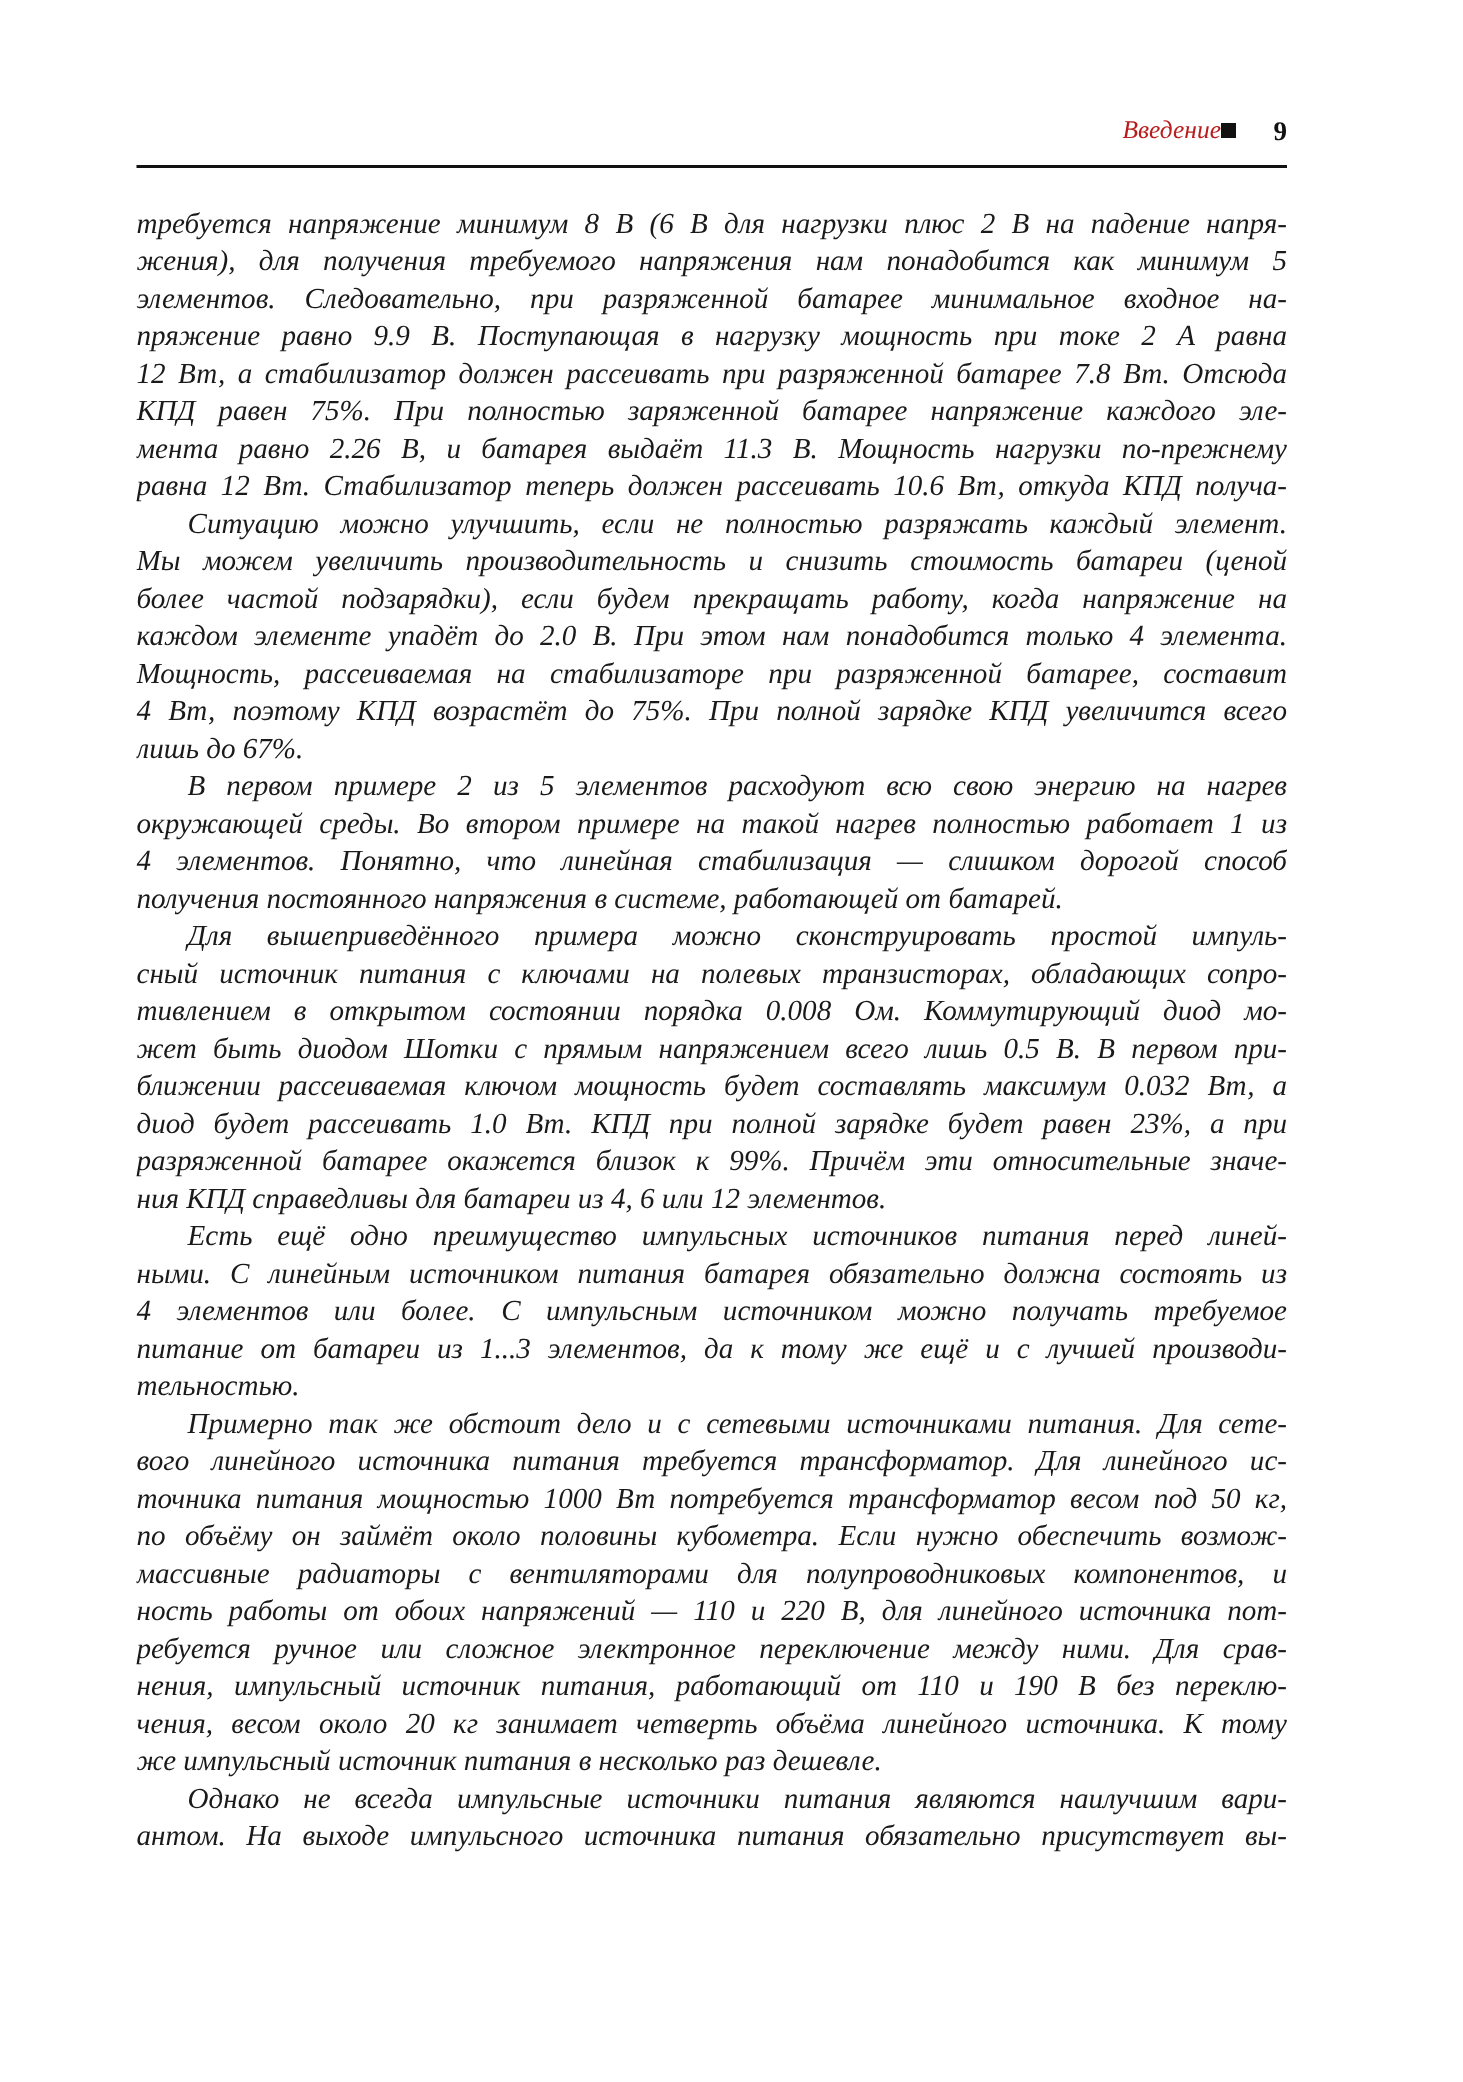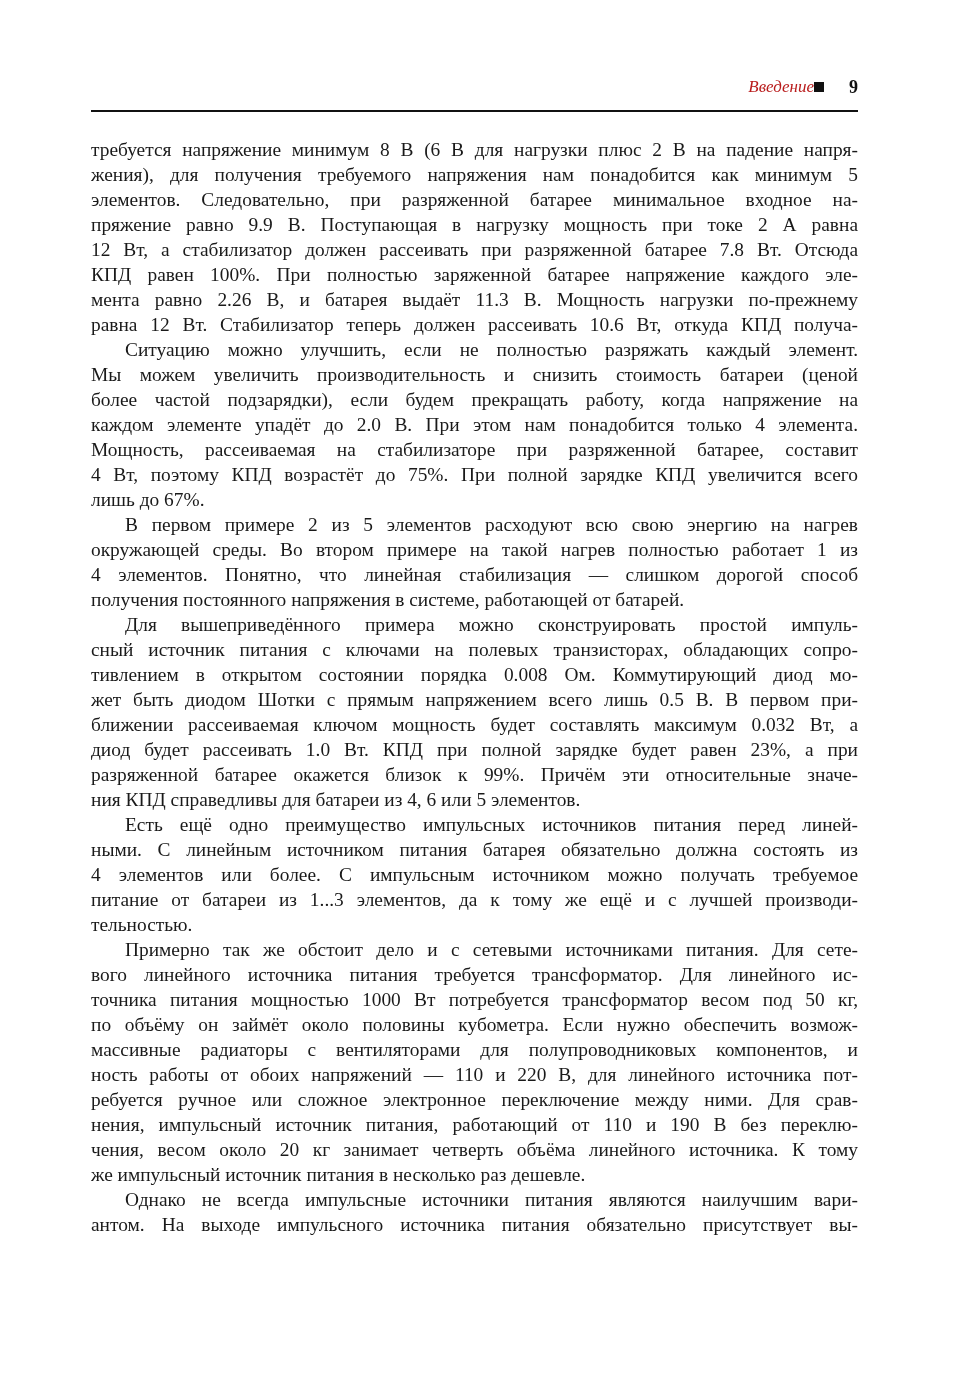--- a/index.html
+++ b/index.html
@@ -4,21 +4,21 @@
 <style>
   html, body { margin: 0; padding: 0; background: #ffffff; }
   body { width: 975px; height: 1388px; position: relative; overflow: hidden; }
   .page { position: absolute; left: 0; top: 0; width: 975px; height: 1388px; background: #fff; }
   .header { position: absolute; left: 91px; top: 76px; width: 767px; height: 22px; }
   .header-title { position: absolute; right: 44px; top: 0; font-family: "Liberation Serif", serif; font-style: italic; font-size: 17px; color: #b91c1c; line-height: 22px; }
   .header-square { position: absolute; right: 34px; top: 6px; width: 10px; height: 10px; background: #111; }
   .header-num { position: absolute; right: 0; top: 0; font-family: "Liberation Serif", serif; font-weight: bold; font-size: 18px; color: #111; line-height: 22px; }
   .rule { position: absolute; left: 91px; top: 110px; width: 767px; height: 2px; background: #111; }
   .body-text { position: absolute; left: 91px; top: 137px; width: 767px; font-family: "Liberation Serif", serif; font-size: 19.4px; color: #1a1a1a; }
-  .line { height: 25px; line-height: 25px; white-space: nowrap; text-align: justify; text-align-last: justify; overflow: hidden; }
+  .line { height: 25px; line-height: 25px; white-space: nowrap; text-align: justify; text-align-last: justify; overflow: hidden; font-style: italic; }
   .line.last { text-align-last: left; }
   .line.indent { text-indent: 34px; }
 </style>
 </head>
 <body>
 
 <div class="page">
   <div class="header">
     <span class="header-title">Введение</span>
     <span class="header-square"></span>
@@ -26,21 +26,21 @@
   </div>
   <div class="rule"></div>
 
   <div class="body-text" id="body-text">
       <div>
         <div class="line">требуется напряжение минимум 8 В (6 В для нагрузки плюс 2 В на падение напря-</div>
         <div class="line">жения), для получения требуемого напряжения нам понадобится как минимум 5</div>
         <div class="line">элементов. Следовательно, при разряженной батарее минимальное входное на-</div>
         <div class="line">пряжение равно 9.9 В. Поступающая в нагрузку мощность при токе 2 А равна</div>
         <div class="line">12 Вт, а стабилизатор должен рассеивать при разряженной батарее 7.8 Вт. Отсюда</div>
-        <div class="line">КПД равен 100%. При полностью заряженной батарее напряжение каждого эле-</div>
+        <div class="line">КПД равен 75%. При полностью заряженной батарее напряжение каждого эле-</div>
         <div class="line">мента равно 2.26 В, и батарея выдаёт 11.3 В. Мощность нагрузки по-прежнему</div>
         <div class="line">равна 12 Вт. Стабилизатор теперь должен рассеивать 10.6 Вт, откуда КПД получа-</div>
       </div>
       <div>
         <div class="line indent">Ситуацию можно улучшить, если не полностью разряжать каждый элемент.</div>
         <div class="line">Мы можем увеличить производительность и снизить стоимость батареи (ценой</div>
         <div class="line">более частой подзарядки), если будем прекращать работу, когда напряжение на</div>
         <div class="line">каждом элементе упадёт до 2.0 В. При этом нам понадобится только 4 элемента.</div>
         <div class="line">Мощность, рассеиваемая на стабилизаторе при разряженной батарее, составит</div>
         <div class="line">4 Вт, поэтому КПД возрастёт до 75%. При полной зарядке КПД увеличится всего</div>
@@ -53,21 +53,21 @@
         <div class="line last">получения постоянного напряжения в системе, работающей от батарей.</div>
       </div>
       <div>
         <div class="line indent">Для вышеприведённого примера можно сконструировать простой импуль-</div>
         <div class="line">сный источник питания с ключами на полевых транзисторах, обладающих сопро-</div>
         <div class="line">тивлением в открытом состоянии порядка 0.008 Ом. Коммутирующий диод мо-</div>
         <div class="line">жет быть диодом Шотки с прямым напряжением всего лишь 0.5 В. В первом при-</div>
         <div class="line">ближении рассеиваемая ключом мощность будет составлять максимум 0.032 Вт, а</div>
         <div class="line">диод будет рассеивать 1.0 Вт. КПД при полной зарядке будет равен 23%, а при</div>
         <div class="line">разряженной батарее окажется близок к 99%. Причём эти относительные значе-</div>
-        <div class="line last">ния КПД справедливы для батареи из 4, 6 или 5 элементов.</div>
+        <div class="line last">ния КПД справедливы для батареи из 4, 6 или 12 элементов.</div>
       </div>
       <div>
         <div class="line indent">Есть ещё одно преимущество импульсных источников питания перед линей-</div>
         <div class="line">ными. С линейным источником питания батарея обязательно должна состоять из</div>
         <div class="line">4 элементов или более. С импульсным источником можно получать требуемое</div>
         <div class="line">питание от батареи из 1...3 элементов, да к тому же ещё и с лучшей производи-</div>
         <div class="line last">тельностью.</div>
       </div>
       <div>
         <div class="line indent">Примерно так же обстоит дело и с сетевыми источниками питания. Для сете-</div>

